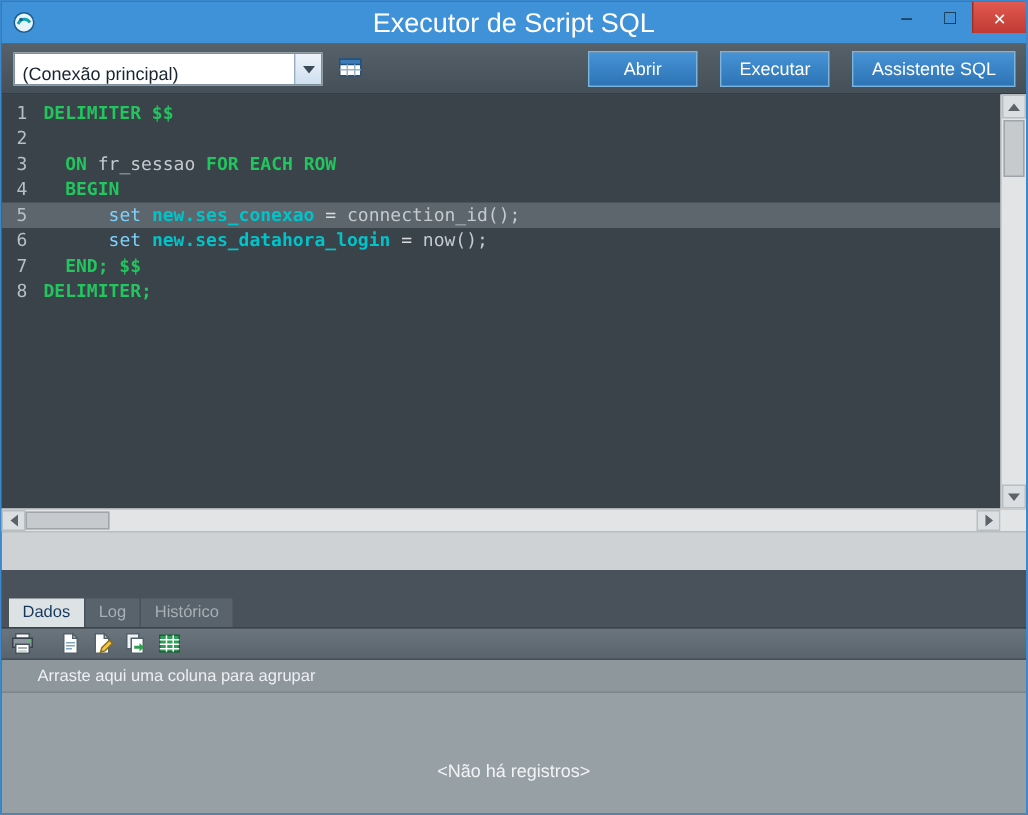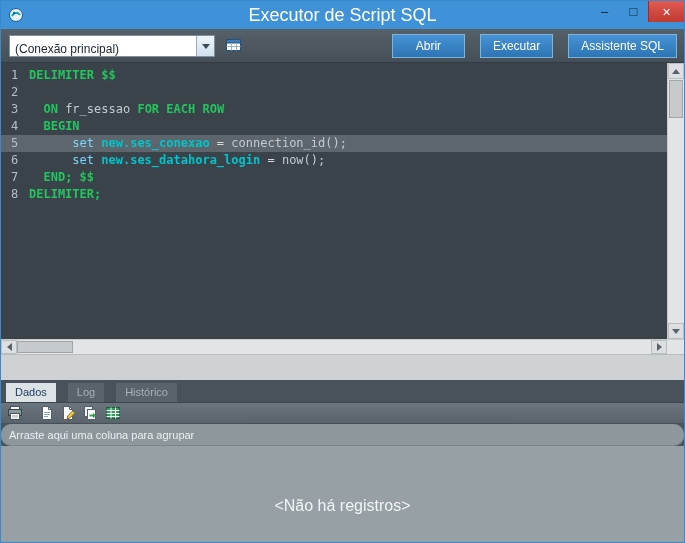--- a/index.html
+++ b/index.html
@@ -71,36 +71,36 @@
              background:#c6cacd; border:1px solid #9fa5a9; cursor:pointer; }
   .h-corner { position:absolute; right:0; top:0; width:17px; height:14px; background:#e2e4e6; }
 
   
   .splitter { position:absolute; top:353px; left:0; right:0; height:26px;
               background:#ced2d4; border-top:1px solid #b9bdbf; cursor:row-resize; }
 
   
   .bottom-panel { position:absolute; top:379px; left:0; right:0; bottom:0;
                   display:flex; flex-direction:column; }
-  .tab-bar { height:22px; background:#49525a; display:flex; align-items:flex-end;
-             padding-left:5px; gap:12px; flex:0 0 auto; }
+  .tab-bar { height:38px; background:#49525a; display:flex; align-items:flex-end;
+             padding-left:5px; gap:1px; flex:0 0 auto; }
   .tab { height:19px; line-height:19px; padding:0 9px; font-size:11px;
          background:#59636b; color:#a7b0b7; cursor:pointer; }
   .tab.active { background:#dde2e4; color:#15385e; }
   .grid-toolbar { height:22px; background:linear-gradient(#6b757d,#59636b);
                   border-top:1px solid #3c444b; border-bottom:1px solid #47505a;
                   display:flex; align-items:center; padding-left:5px; flex:0 0 auto; }
   .gicon { width:18px; height:16px; margin-right:4px; display:flex; align-items:center;
            justify-content:center; cursor:pointer; }
   .gicon.first { margin-right:14px; }
   .group-bar { height:22px; background:#8e979c; border-bottom:1px solid #7d868b;
-               display:flex; align-items:center; padding-left:8px; font-size:11px;
-               color:#ecf0f1; flex:0 0 auto;border-radius:10px; }
+               display:flex; align-items:center; padding-left:24px; font-size:11px;
+               color:#ecf0f1; flex:0 0 auto; }
   .grid-area { flex:1; background:#97a0a5; display:flex; align-items:center;
-               justify-content:center; padding-top:24px; font-size:16px; color:#f1f4f5; }
+               justify-content:center; padding-top:24px; font-size:12px; color:#f1f4f5; }
 </style>
 </head>
 <body>
 
 <div class="window">
 
   <div class="titlebar">
     <span class="app-icon">
       <svg width="16" height="16" viewBox="0 0 16 16">
           <circle cx="8" cy="8" r="6.5" fill="#e8f4fb" stroke="#1b5e8c"></circle>

